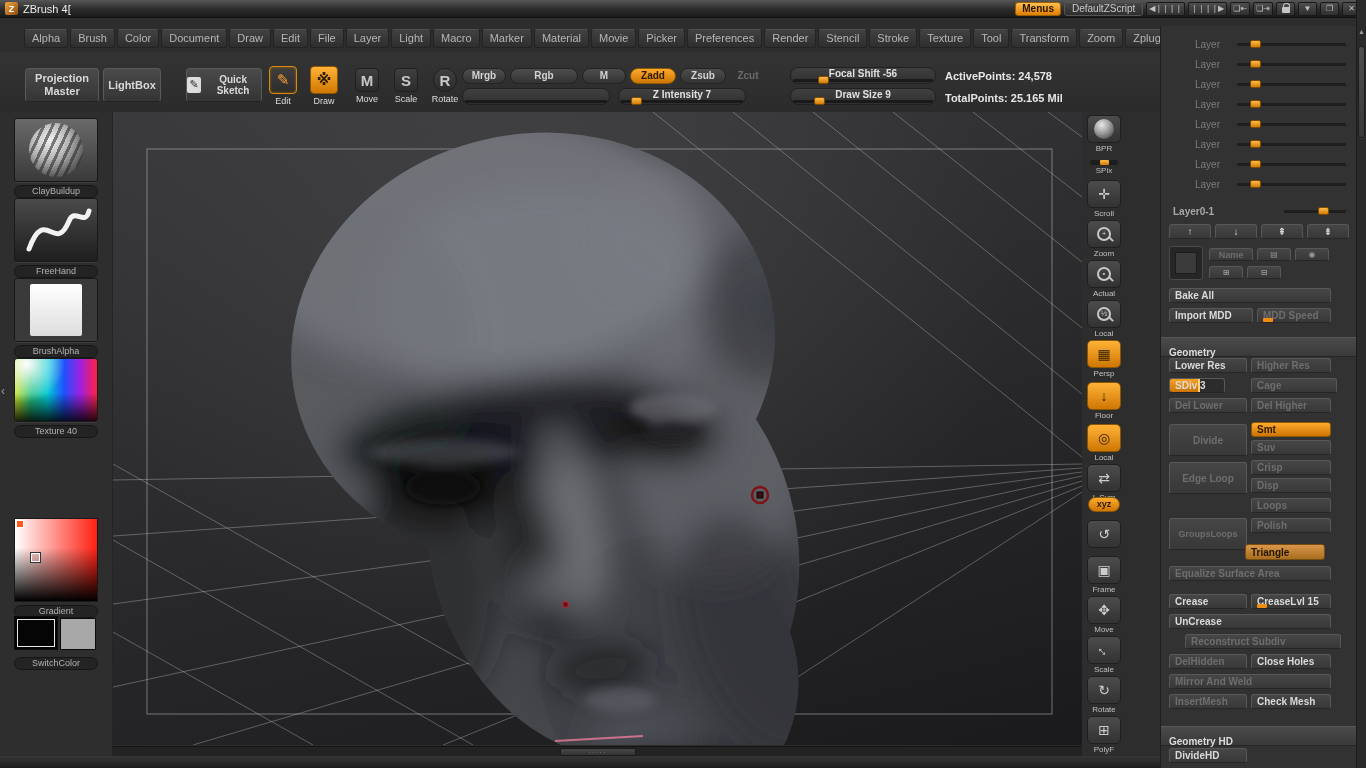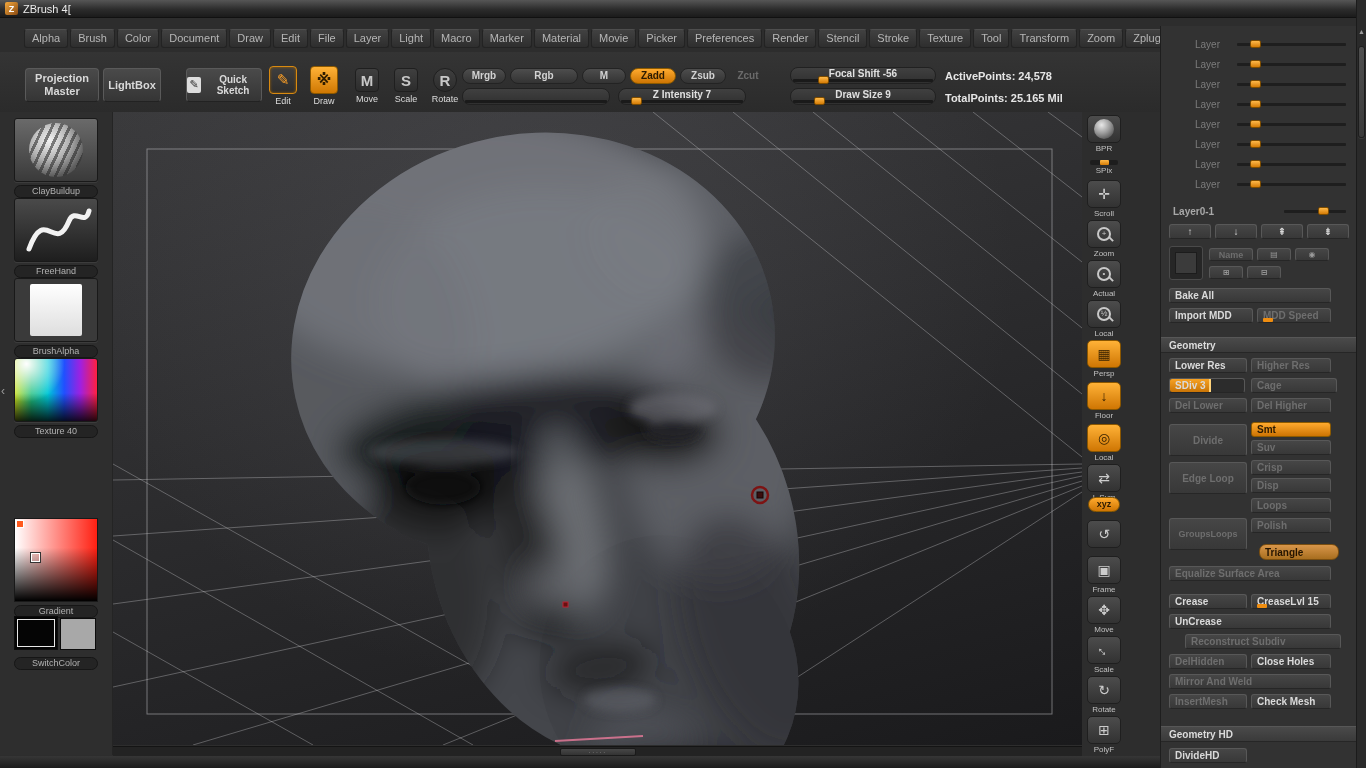--- a/index.html
+++ b/index.html
@@ -94,40 +94,54 @@
 .pbtn{position:absolute;background:linear-gradient(#464646,#383838);border:1px solid #585858;border-bottom-color:#262626;border-radius:3px;
   color:#dadada;font-weight:bold;font-size:10px;display:flex;align-items:center;justify-content:center;height:15px;white-space:nowrap;overflow:hidden;}
 .pbtn.left{justify-content:flex-start;padding-left:5px;}
 .pbtn.dis{color:#6e6e6e;}
 .pbtn.orange{background:linear-gradient(#ffaa2e,#cd7403);border-color:#8c5a00;color:#2b1a00;}
 .pbtn.tan{background:linear-gradient(#d9964a,#a86e1f);border-color:#7a4e10;color:#241400;}
 .pknob{position:absolute;width:10px;height:4px;left:5px;bottom:0;background:#ef8d10;border-radius:1px;}
 .sdiv-fill{position:absolute;left:0;top:0;bottom:0;width:55%;background:linear-gradient(#f7a224,#c97406);border-right:2px solid #ffd37a;}
 .sdiv-label{position:relative;z-index:1;}
 .sect-hdr{position:absolute;left:0;right:0;height:16px;background:linear-gradient(#4a4a4a,#3a3a3a);
-  border-top:1px solid #575757;border-bottom:1px solid #262626;color:#dcdcdc;font-size:10px;font-weight:bold;padding:2px 8px;}
+  border-top:1px solid #575757;border-bottom:1px solid #262626;color:#dcdcdc;font-size:10px;font-weight:bold;padding:9px 8px;}
 .sq-btn{position:absolute;background:#262626;border:1px solid #4a4a4a;border-radius:3px;}
 .sq-btn .inner{position:absolute;left:5px;top:5px;right:5px;bottom:5px;background:#3b3b3b;border:1px solid #1c1c1c;}
 
 .hscroll{position:absolute;left:113px;top:746px;width:969px;height:10px;background:#232323;border-top:1px solid #141414;}
 .hscroll .handle{position:absolute;left:447px;top:1px;width:76px;height:8px;background:linear-gradient(#474747,#333);border:1px solid #1a1a1a;border-radius:2px;
   color:#8f8f8f;font-size:6px;text-align:center;line-height:6px;letter-spacing:2px;}
 .bottom-strip{position:absolute;left:0;top:756px;width:1160px;height:12px;background:linear-gradient(#363636,#1c1c1c);}
 .win-scroll{position:absolute;left:1356px;top:0;width:10px;height:768px;background:#2a2a2a;border-left:1px solid #1b1b1b;}
 .win-scroll .thumb{position:absolute;left:1px;top:46px;width:7px;height:92px;background:linear-gradient(#4f4f4f,#3a3a3a);border:1px solid #1d1d1d;border-radius:3px;}
 .win-scroll .up{position:absolute;left:0;top:28px;width:9px;text-align:center;color:#9a9a9a;font-size:7px;}
 </style>
 </head>
 <body>
 
 <div id="app">
 
   <div class="titlebar">
     <span class="zlogo">Z</span>
     <span class="title-text">ZBrush 4[</span>
+    <span class="tb-right">
+      <span class="menus-btn">Menus</span>
+      <span class="script-btn">DefaultZScript</span>
+      <span class="win-icon">◀❘❘❘❘</span>
+      <span class="win-icon">❘❘❘❘▶</span>
+      <span class="win-icon">❏⇤</span>
+      <span class="win-icon">❏⇥</span>
+      <span class="win-icon">
+          <span class="lock-body"></span>
+        </span>
+      <span class="win-icon">▼</span>
+      <span class="win-icon">❐</span>
+      <span class="win-icon">✕</span>
+    </span>
   </div>
 
   <div class="menubar">
       <div class="menu-item">Alpha</div>
       <div class="menu-item">Brush</div>
       <div class="menu-item">Color</div>
       <div class="menu-item">Document</div>
       <div class="menu-item">Draw</div>
       <div class="menu-item">Edit</div>
       <div class="menu-item">File</div>
@@ -526,41 +540,41 @@
 
     <div class="pbtn left" style="left:8px;top:262px;width:162px;">Bake All</div>
     <div class="pbtn left" style="left:8px;top:282px;width:84px;">Import MDD</div>
     <div class="pbtn dis left" style="left:96px;top:282px;width:74px;"><span class="pknob"></span>MDD Speed</div>
 
     <div class="sect-hdr" style="top:311px;">Geometry</div>
 
     <div class="pbtn left" style="left:8px;top:332px;width:78px;">Lower Res</div>
     <div class="pbtn dis left" style="left:90px;top:332px;width:80px;">Higher Res</div>
 
-    <div class="pbtn left" style="left:8px;top:352px;width:76px;background:#2c2c2c;">
+    <div class="pbtn left" style="left:8px;top:352px;width:56px;background:#2c2c2c;">
       <span class="sdiv-fill"></span>
         <span class="sdiv-label">SDiv 3</span>
     </div>
     <div class="pbtn dis left" style="left:90px;top:352px;width:86px;">Cage</div>
 
     <div class="pbtn dis left" style="left:8px;top:372px;width:78px;">Del Lower</div>
     <div class="pbtn dis left" style="left:90px;top:372px;width:80px;">Del Higher</div>
 
     <div class="pbtn dis" style="left:8px;top:398px;width:78px;height:32px;">Divide</div>
     <div class="pbtn orange left" style="left:90px;top:396px;width:80px;">Smt</div>
     <div class="pbtn dis left" style="left:90px;top:414px;width:80px;">Suv</div>
 
     <div class="pbtn dis" style="left:8px;top:436px;width:78px;height:32px;">Edge Loop</div>
     <div class="pbtn dis left" style="left:90px;top:434px;width:80px;">Crisp</div>
     <div class="pbtn dis left" style="left:90px;top:452px;width:80px;">Disp</div>
 
     <div class="pbtn dis left" style="left:90px;top:472px;width:80px;">Loops</div>
     <div class="pbtn dis" style="left:8px;top:492px;width:78px;height:32px;font-size:9px;">GroupsLoops</div>
     <div class="pbtn dis left" style="left:90px;top:492px;width:80px;">Polish</div>
-    <div class="pbtn tan left" style="left:98px;top:518px;width:80px;height:16px;border-radius:7px;">Triangle</div>
+    <div class="pbtn tan left" style="left:84px;top:518px;width:80px;height:16px;">Triangle</div>
 
     <div class="pbtn dis left" style="left:8px;top:540px;width:162px;">Equalize Surface Area</div>
 
     <div class="pbtn left" style="left:8px;top:568px;width:78px;">Crease</div>
     <div class="pbtn left" style="left:90px;top:568px;width:80px;"><span class="pknob"></span>CreaseLvl 15</div>
 
     <div class="pbtn left" style="left:8px;top:588px;width:162px;">UnCrease</div>
     <div class="pbtn dis left" style="left:24px;top:608px;width:156px;">Reconstruct Subdiv</div>
     <div class="pbtn dis left" style="left:8px;top:628px;width:78px;">DelHidden</div>
     <div class="pbtn left" style="left:90px;top:628px;width:80px;">Close Holes</div>

